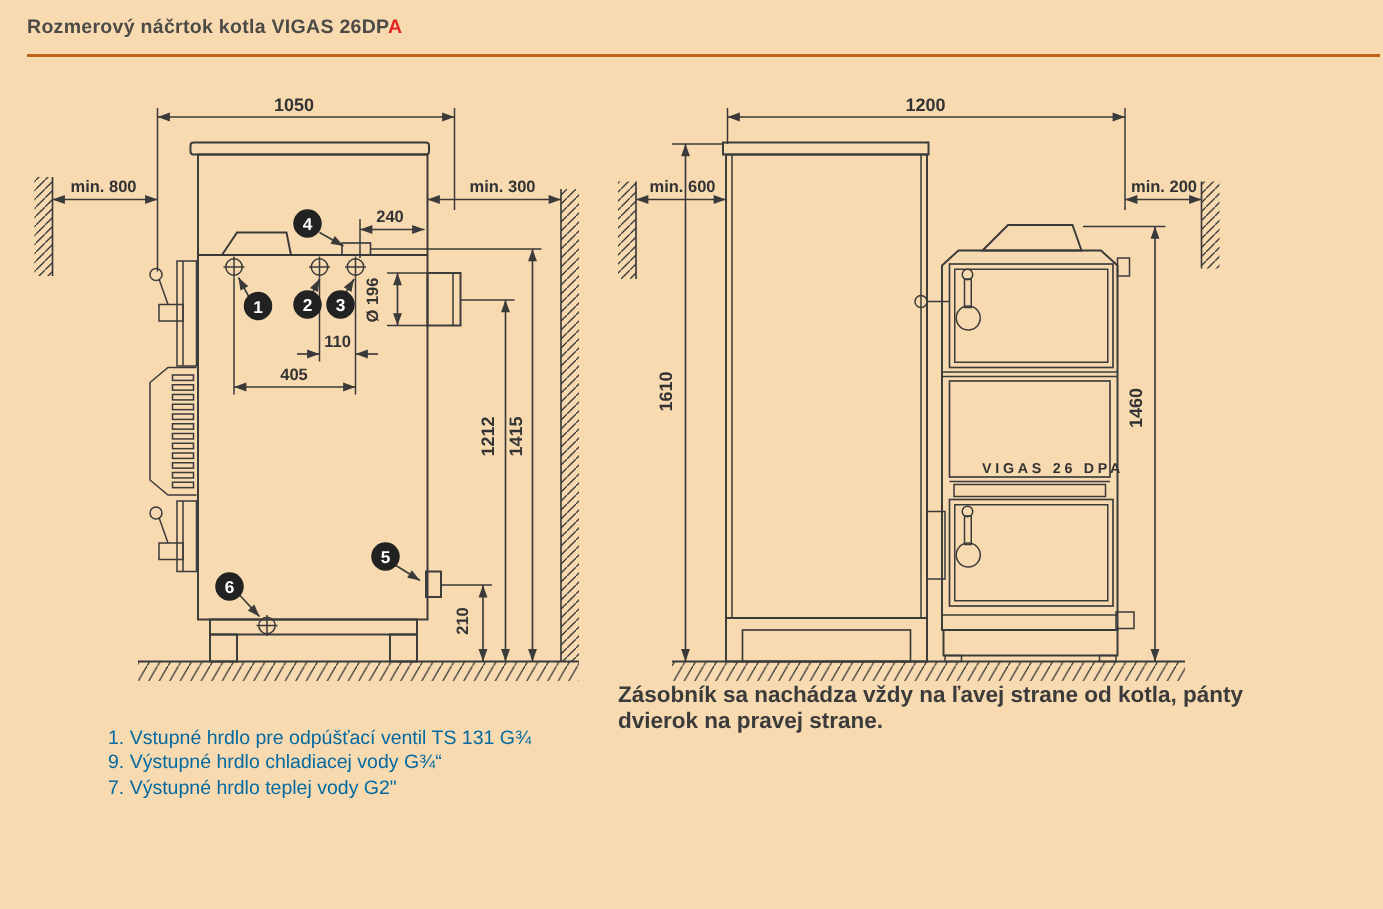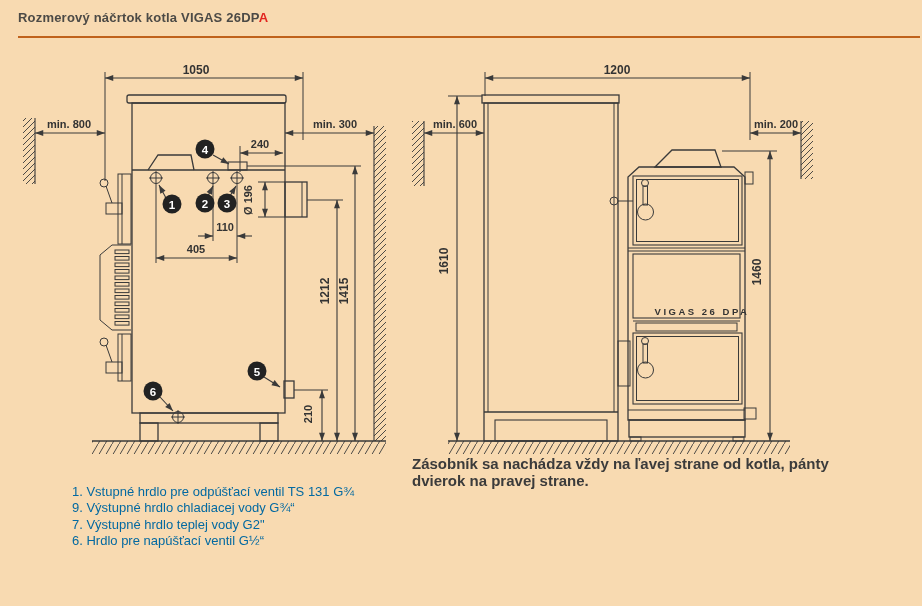--- a/index.html
+++ b/index.html
@@ -274,16 +274,15 @@
       </g>
     </g>
   </svg>
 
   <div class="caption">Zásobník sa nachádza vždy na ľavej strane od kotla, pánty dvierok na pravej strane.</div>
 
   <div class="legend">
     <div>1. Vstupné hrdlo pre odpúšťací ventil TS 131 G¾</div>
     <div>9. Výstupné hrdlo chladiacej vody G¾“</div>
     <div>7. Výstupné hrdlo teplej vody G2"</div>
-    <div>6. Hrdlo pre napúšťací ventil G½“</div>
   </div>
 
 </div>
 
 </body></html>

